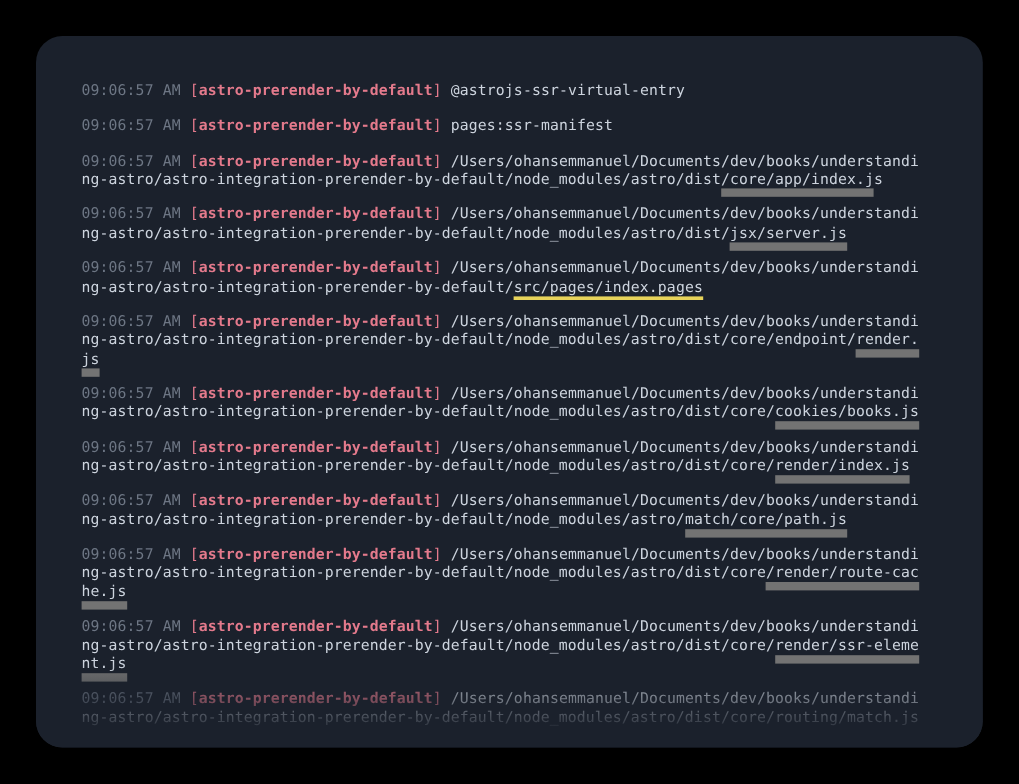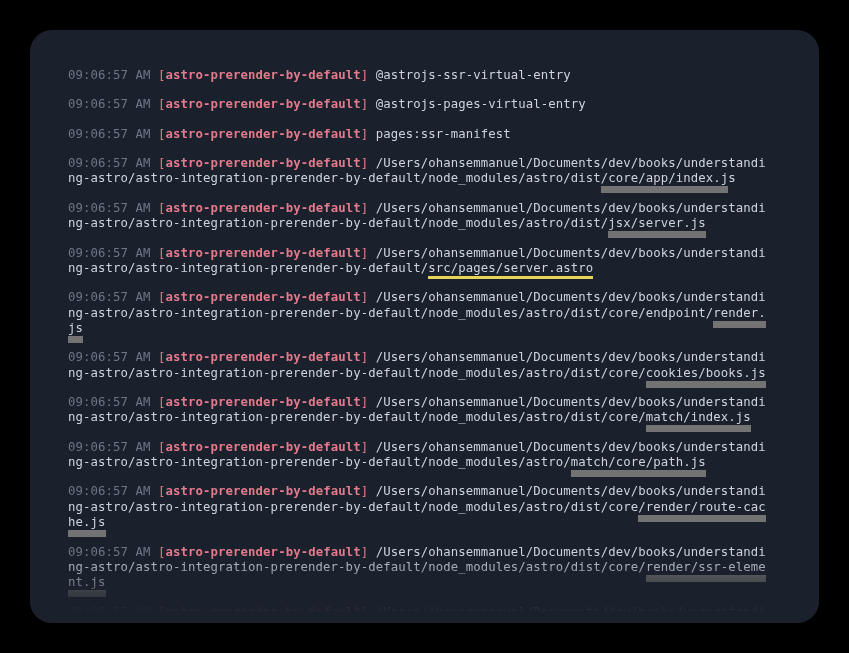--- a/index.html
+++ b/index.html
@@ -51,27 +51,26 @@
     background: linear-gradient(to bottom, rgba(27,33,44,0) 0%, rgba(27,33,44,1) 85%);
     pointer-events: none;
   }
 </style>
 </head>
 <body>
 
 <div class="panel">
   <div id="log-container">
       <div class="log-line"><span class="ts">09:06:57 AM</span> <span class="bracket">[</span><span class="tag">astro-prerender-by-default</span><span class="bracket">]</span> <span class="msg">@astrojs-ssr-virtual-entry</span></div>
-      <div class="log-line"><span class="ts">09:06:57 AM</span> <span class="bracket">[</span><span class="tag">astro-prerender-by-default</span><span class="bracket">]</span> <span class="msg">@astrojs-pages-virtual-entry</span></div>
       <div class="log-line"><span class="ts">09:06:57 AM</span> <span class="bracket">[</span><span class="tag">astro-prerender-by-default</span><span class="bracket">]</span> <span class="msg">pages:ssr-manifest</span></div>
       <div class="log-line"><span class="ts">09:06:57 AM</span> <span class="bracket">[</span><span class="tag">astro-prerender-by-default</span><span class="bracket">]</span> <span class="msg">/Users/ohansemmanuel/Documents/dev/books/understanding-astro/astro-integration-prerender-by-default/node_modules/astro/dist</span><span class="msg ul-red">/core/app/index.j</span><span class="msg">s</span></div>
       <div class="log-line"><span class="ts">09:06:57 AM</span> <span class="bracket">[</span><span class="tag">astro-prerender-by-default</span><span class="bracket">]</span> <span class="msg">/Users/ohansemmanuel/Documents/dev/books/understanding-astro/astro-integration-prerender-by-default/node_modules/astro/dist/</span><span class="msg ul-red">jsx/server.js</span></div>
-      <div class="log-line"><span class="ts">09:06:57 AM</span> <span class="bracket">[</span><span class="tag">astro-prerender-by-default</span><span class="bracket">]</span> <span class="msg">/Users/ohansemmanuel/Documents/dev/books/understanding-astro/astro-integration-prerender-by-default/</span><span class="msg ul-yellow">src/pages/server.astro</span></div>
+      <div class="log-line"><span class="ts">09:06:57 AM</span> <span class="bracket">[</span><span class="tag">astro-prerender-by-default</span><span class="bracket">]</span> <span class="msg">/Users/ohansemmanuel/Documents/dev/books/understanding-astro/astro-integration-prerender-by-default/</span><span class="msg ul-yellow">src/pages/index.pages</span></div>
       <div class="log-line"><span class="ts">09:06:57 AM</span> <span class="bracket">[</span><span class="tag">astro-prerender-by-default</span><span class="bracket">]</span> <span class="msg">/Users/ohansemmanuel/Documents/dev/books/understanding-astro/astro-integration-prerender-by-default/node_modules/astro/dist/core/endpoint/</span><span class="msg ul-red">render.js</span></div>
       <div class="log-line"><span class="ts">09:06:57 AM</span> <span class="bracket">[</span><span class="tag">astro-prerender-by-default</span><span class="bracket">]</span> <span class="msg">/Users/ohansemmanuel/Documents/dev/books/understanding-astro/astro-integration-prerender-by-default/node_modules/astro/dist/core/</span><span class="msg ul-red">cookies/books.js</span></div>
-      <div class="log-line"><span class="ts">09:06:57 AM</span> <span class="bracket">[</span><span class="tag">astro-prerender-by-default</span><span class="bracket">]</span> <span class="msg">/Users/ohansemmanuel/Documents/dev/books/understanding-astro/astro-integration-prerender-by-default/node_modules/astro/dist/core/</span><span class="msg ul-red">match/index.js</span></div>
+      <div class="log-line"><span class="ts">09:06:57 AM</span> <span class="bracket">[</span><span class="tag">astro-prerender-by-default</span><span class="bracket">]</span> <span class="msg">/Users/ohansemmanuel/Documents/dev/books/understanding-astro/astro-integration-prerender-by-default/node_modules/astro/dist/core/</span><span class="msg ul-red">render/index.js</span></div>
       <div class="log-line"><span class="ts">09:06:57 AM</span> <span class="bracket">[</span><span class="tag">astro-prerender-by-default</span><span class="bracket">]</span> <span class="msg">/Users/ohansemmanuel/Documents/dev/books/understanding-astro/astro-integration-prerender-by-default/node_modules/astro/</span><span class="msg ul-red">match/core/path.js</span></div>
       <div class="log-line"><span class="ts">09:06:57 AM</span> <span class="bracket">[</span><span class="tag">astro-prerender-by-default</span><span class="bracket">]</span> <span class="msg">/Users/ohansemmanuel/Documents/dev/books/understanding-astro/astro-integration-prerender-by-default/node_modules/astro/dist/core</span><span class="msg ul-red">/render/route-cache.js</span></div>
       <div class="log-line"><span class="ts">09:06:57 AM</span> <span class="bracket">[</span><span class="tag">astro-prerender-by-default</span><span class="bracket">]</span> <span class="msg">/Users/ohansemmanuel/Documents/dev/books/understanding-astro/astro-integration-prerender-by-default/node_modules/astro/dist/core/</span><span class="msg ul-red">render/ssr-element.js</span></div>
       <div class="log-line"><span class="ts">09:06:57 AM</span> <span class="bracket">[</span><span class="tag">astro-prerender-by-default</span><span class="bracket">]</span> <span class="msg">/Users/ohansemmanuel/Documents/dev/books/understanding-astro/astro-integration-prerender-by-default/node_modules/astro/dist/core/routing/match.js</span></div>
     </div>
   <div class="fade"></div>
 </div>
 
 </body></html>

